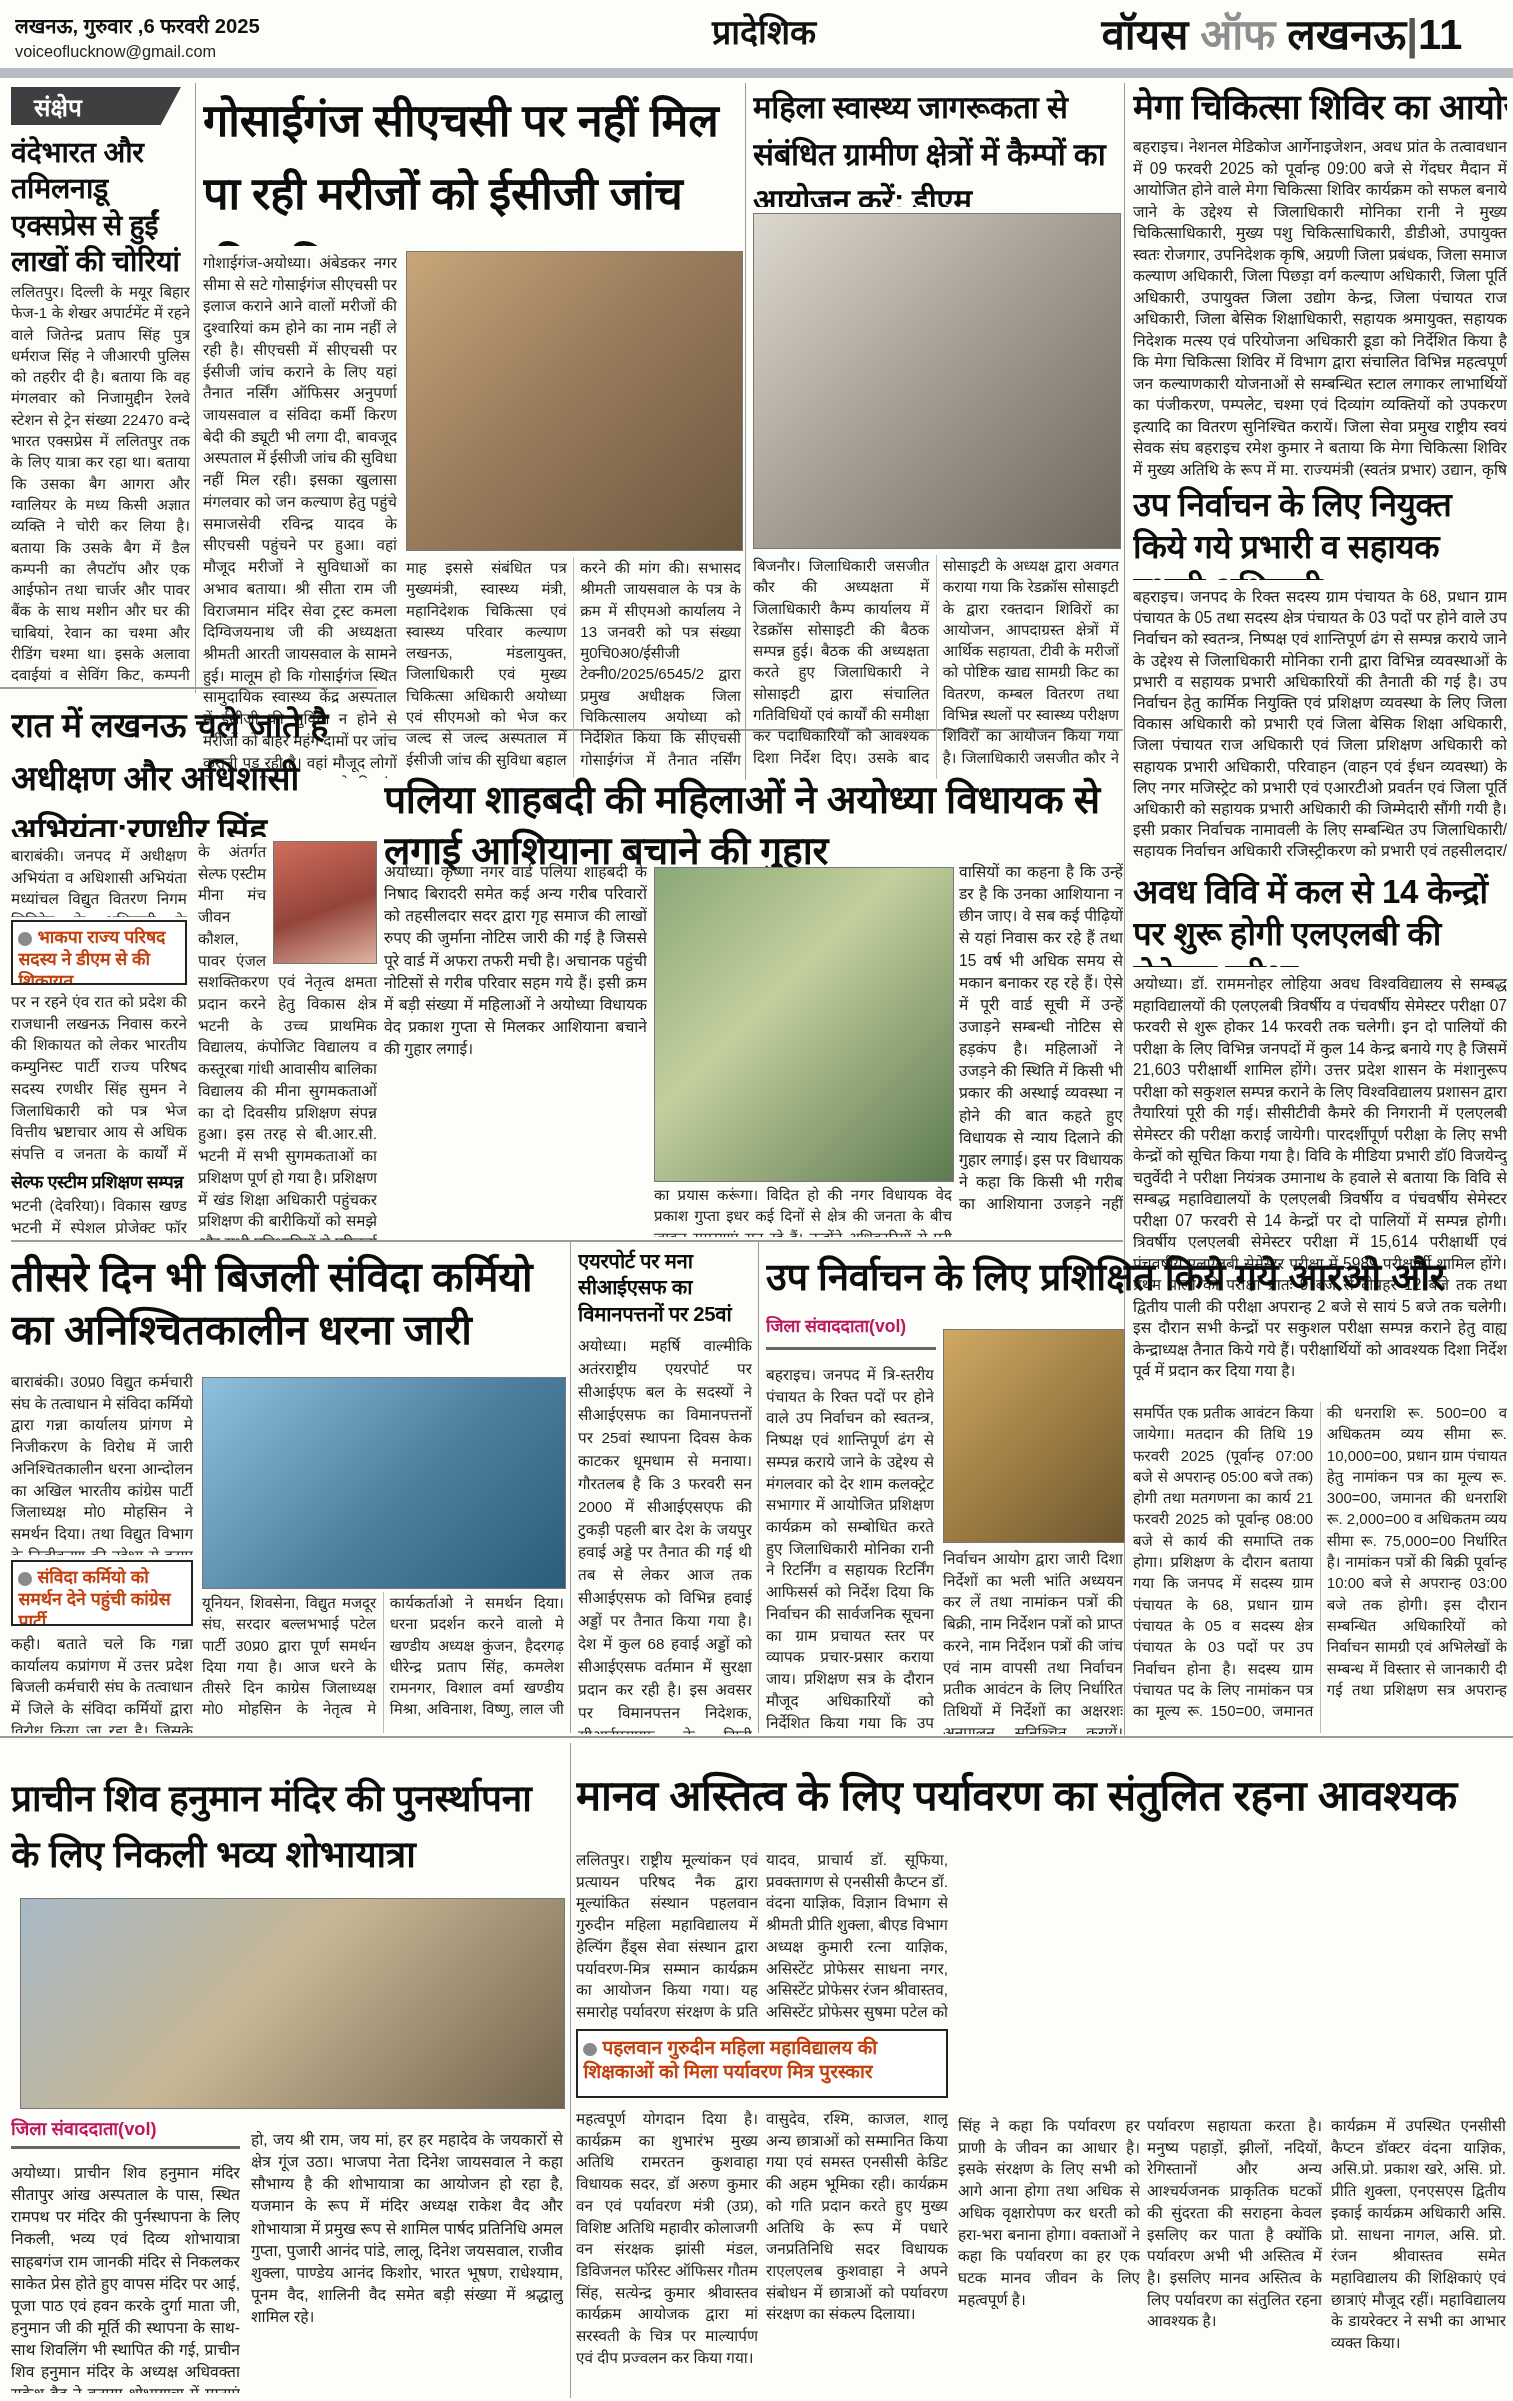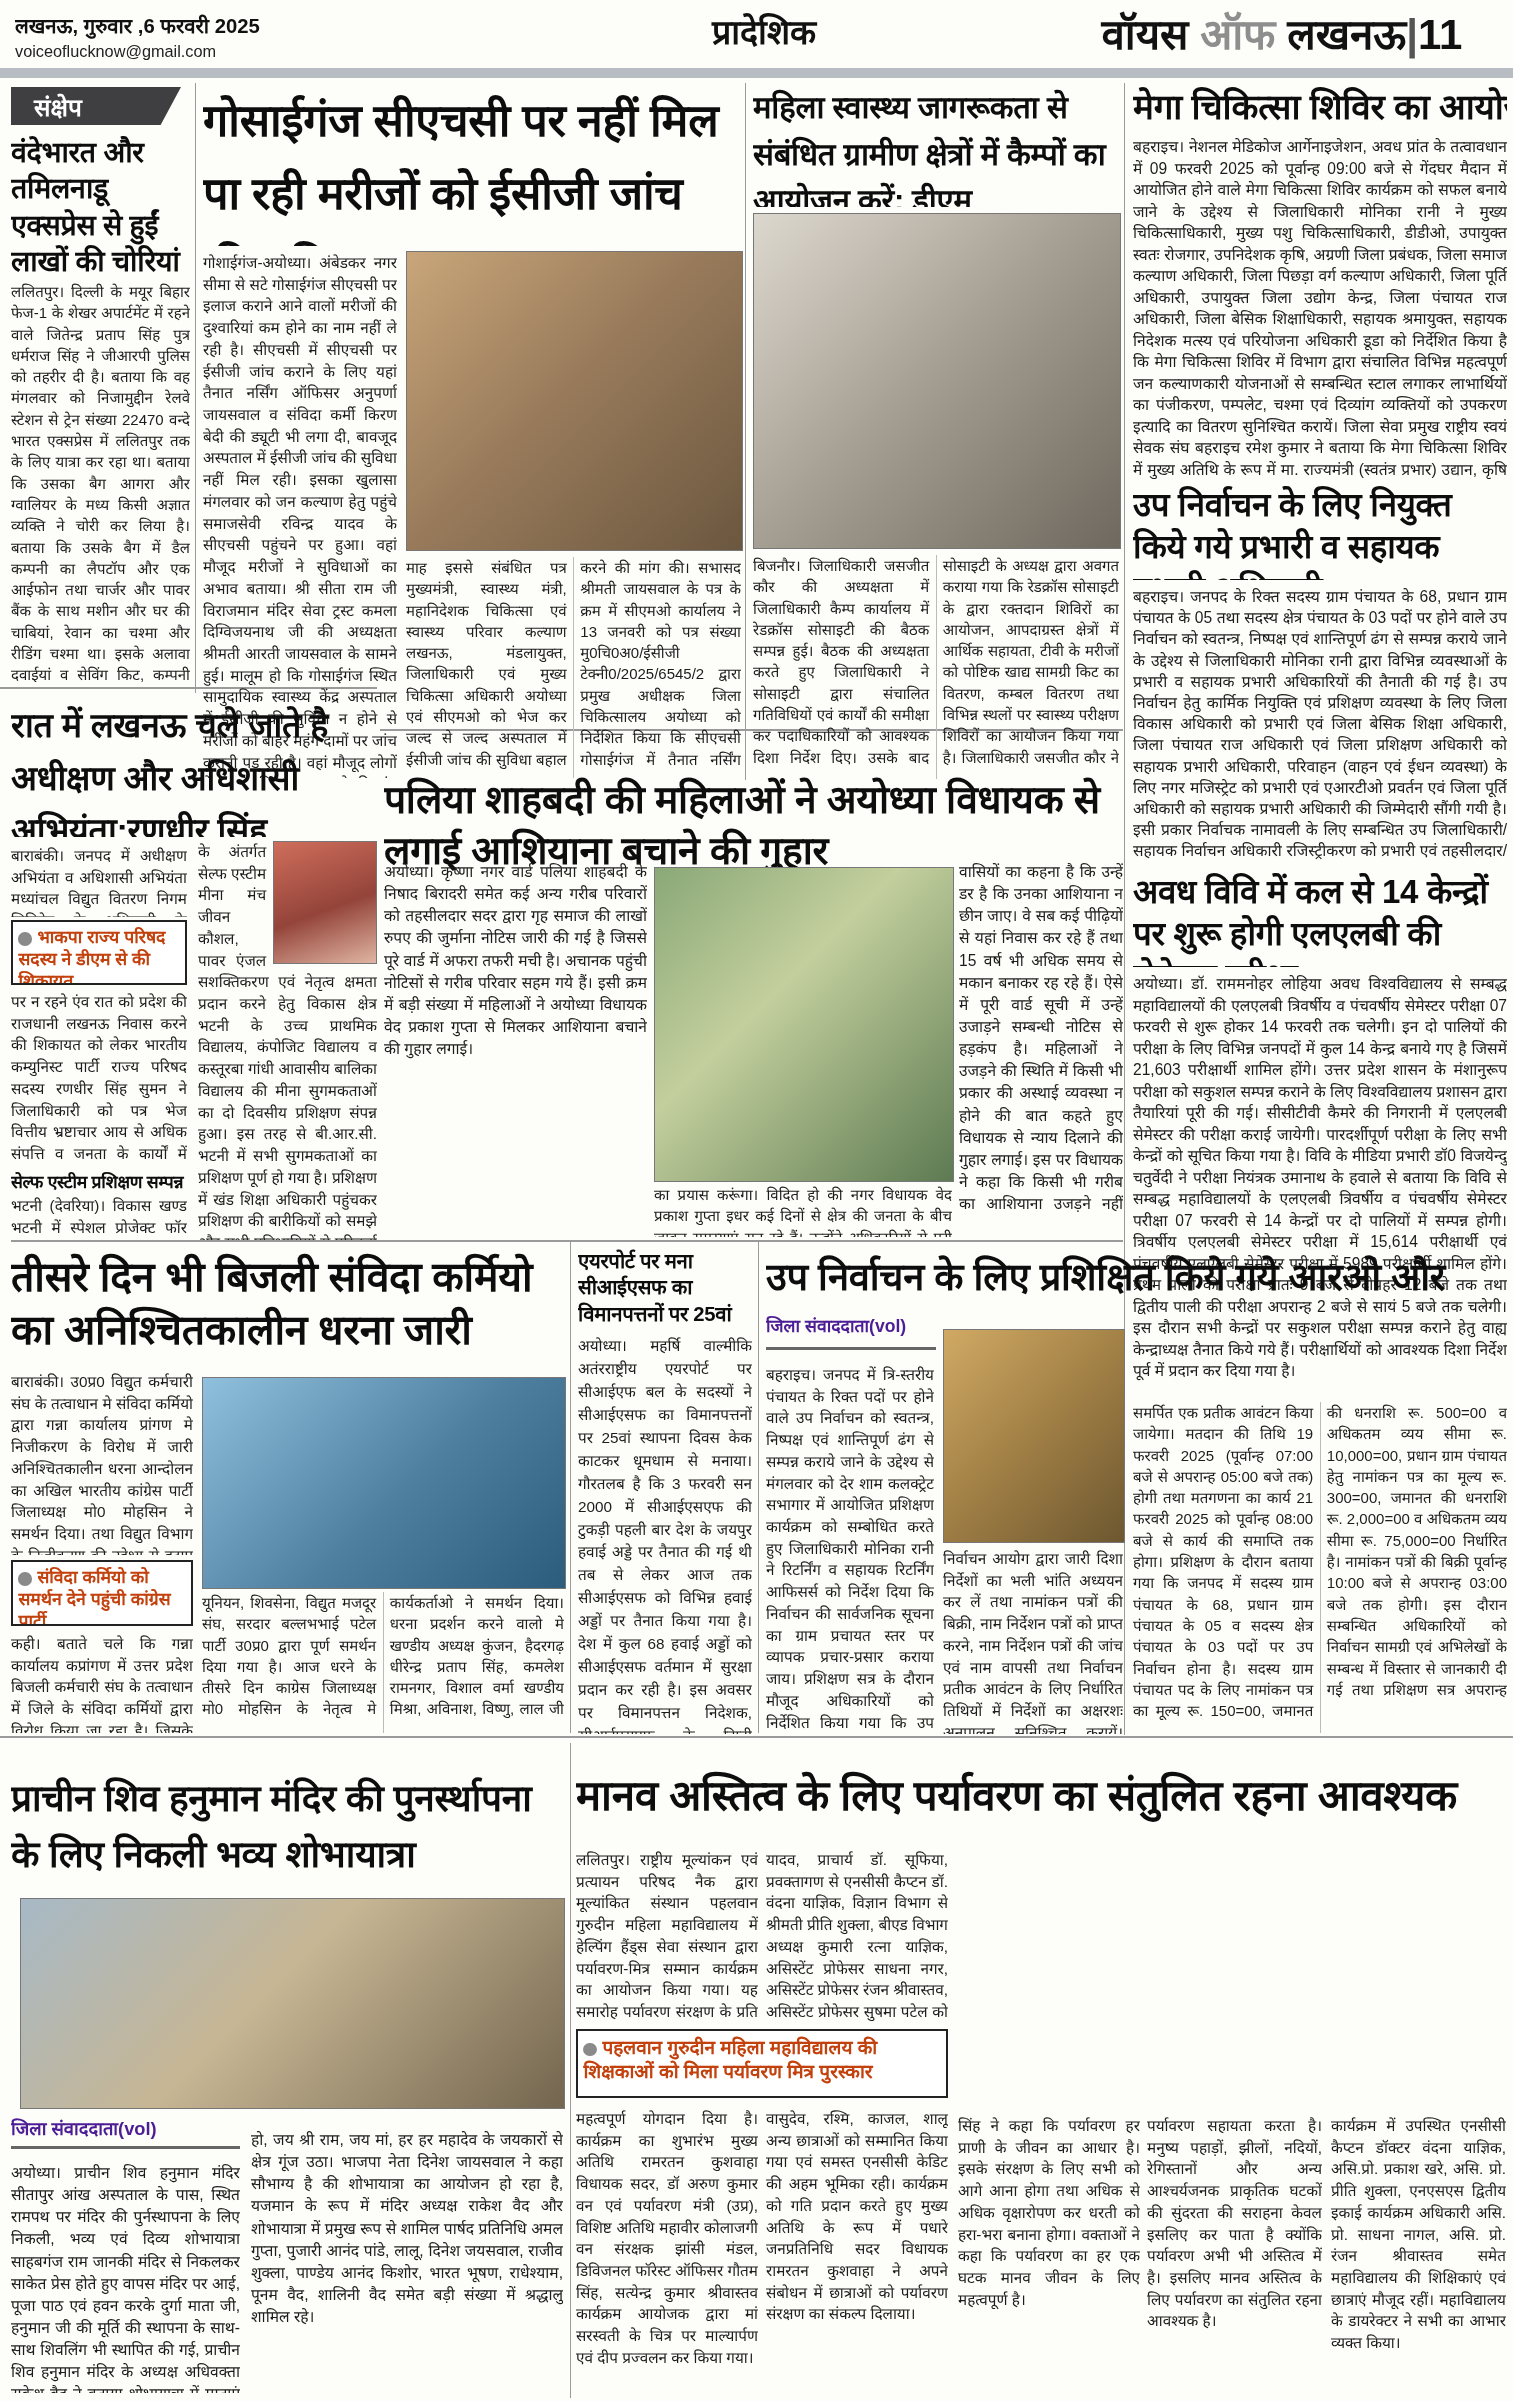--- a/index.html
+++ b/index.html
@@ -7,21 +7,21 @@
         font-family:"Liberation Sans","DejaVu Sans",sans-serif;color:#111;overflow:hidden;}
   .abs{position:absolute;box-sizing:border-box;overflow:hidden;}
   .hl{font-weight:bold;color:#0d0d0d;line-height:1.28;letter-spacing:-0.3px;}
   .body-txt{text-align:justify;color:#1c1c1c;line-height:1.42;}
   .vrule{position:absolute;width:1.4px;background:#9a9a9a;}
   .hrule{position:absolute;height:2px;background:#9a9a9a;}
   .grayband{position:absolute;background:#b7bdc3;}
   .photo{position:absolute;border:0.7px solid #777;}
   .boxsub{border:2px solid #222;padding:5.4px 6.8px 5.4px 5.4px;font-weight:bold;line-height:1.25;color:#c2410c;background:#fff;}
   .dot{display:inline-block;width:13.6px;height:13.6px;border-radius:50%;background:#8a8a8a;margin-right:5.4px;vertical-align:middle;}
-  .byline{font-weight:bold;color:#4c1d95;}
+  .byline{font-weight:bold;color:#be185d;}
   .byrule{position:absolute;height:3.4px;background:#666;}
   .cols2{column-count:2;column-gap:13.6px;column-rule:0.7px solid #bbb;}
   .banner{position:absolute;top:4.1px;left:40%;right:2%;background:#7a1f1f;color:#f5d86a;font-weight:bold;
           font-size:17.6px;padding:2.7px 5.4px;letter-spacing:1.4px;white-space:nowrap;overflow:hidden;}
   .label-box{background:#3f3f42;color:#fff;font-weight:bold;display:flex;align-items:center;padding-left:23px;
              clip-path:polygon(0 0,100% 0,88% 100%,0 100%);}
 </style>
 </head>
 <body>
 
@@ -123,19 +123,19 @@
   <div class="abs hl" style="left:576px;top:1769px;width:930px;height:61px;font-size:42px;white-space:nowrap;">मानव अस्तित्व के लिए पर्यावरण का संतुलित रहना आवश्यक</div>
   <div class="abs body-txt" style="left:576px;top:1849px;width:182px;height:175px;font-size:15.3px;">ललितपुर। राष्ट्रीय मूल्यांकन एवं प्रत्यायन परिषद नैक द्वारा मूल्यांकित संस्थान पहलवान गुरुदीन महिला महाविद्यालय में हेल्पिंग हैंड्स सेवा संस्थान द्वारा पर्यावरण-मित्र सम्मान कार्यक्रम का आयोजन किया गया। यह समारोह पर्यावरण संरक्षण के प्रति जन जागरूकता बढ़ाने और उन व्यक्तियों की सराहना करने के लिए आयोजित किया गया जिन्होंने इस दिशा में</div>
   <div class="abs body-txt" style="left:766px;top:1849px;width:182px;height:175px;font-size:15.3px;">यादव, प्राचार्य डॉ. सूफिया, प्रवक्तागण से एनसीसी कैप्टन डॉ. वंदना याज्ञिक, विज्ञान विभाग से श्रीमती प्रीति शुक्ला, बीएड विभाग अध्यक्ष कुमारी रत्ना याज्ञिक, असिस्टेंट प्रोफेसर साधना नगर, असिस्टेंट प्रोफेसर रंजन श्रीवास्तव, असिस्टेंट प्रोफेसर सुषमा पटेल को पर्यावरण मित्र सम्मान समारोह की तरफ से सम्मानित किया गया एवं छात्राओं में कीर्ति, मधु</div>
 
 
   <div class="abs boxsub" style="left:576px;top:2029px;width:372px;height:69px;font-size:19px;">
     <span class="dot"></span><span>पहलवान गुरुदीन महिला महाविद्यालय की शिक्षकाओं को मिला पर्यावरण मित्र पुरस्कार</span>
   </div>
 
   <div class="abs body-txt" style="left:576px;top:2108px;width:182px;height:288px;font-size:15.3px;">महत्वपूर्ण योगदान दिया है। कार्यक्रम का शुभारंभ मुख्य अतिथि रामरतन कुशवाहा विधायक सदर, डॉ अरुण कुमार वन एवं पर्यावरण मंत्री (उप्र), विशिष्ट अतिथि महावीर कोलाजगी वन संरक्षक झांसी मंडल, डिविजनल फॉरेस्ट ऑफिसर गौतम सिंह, सत्येन्द्र कुमार श्रीवास्तव कार्यक्रम आयोजक द्वारा मां सरस्वती के चित्र पर माल्यार्पण एवं दीप प्रज्वलन कर किया गया।</div>
-  <div class="abs body-txt" style="left:766px;top:2108px;width:182px;height:288px;font-size:15.3px;">वासुदेव, रश्मि, काजल, शालू अन्य छात्राओं को सम्मानित किया गया एवं समस्त एनसीसी केडिट की अहम भूमिका रही। कार्यक्रम को गति प्रदान करते हुए मुख्य अतिथि के रूप में पधारे जनप्रतिनिधि सदर विधायक रामरतन कुशवाहा ने अपने संबोधन में छात्राओं को पर्यावरण संरक्षण का संकल्प दिलाया।</div>
+  <div class="abs body-txt" style="left:766px;top:2108px;width:182px;height:288px;font-size:15.3px;">वासुदेव, रश्मि, काजल, शालू अन्य छात्राओं को सम्मानित किया गया एवं समस्त एनसीसी केडिट की अहम भूमिका रही। कार्यक्रम को गति प्रदान करते हुए मुख्य अतिथि के रूप में पधारे जनप्रतिनिधि सदर विधायक राएलएलब कुशवाहा ने अपने संबोधन में छात्राओं को पर्यावरण संरक्षण का संकल्प दिलाया।</div>
   <div class="abs body-txt" style="left:958px;top:2115px;width:182px;height:281px;font-size:15.3px;">सिंह ने कहा कि पर्यावरण हर प्राणी के जीवन का आधार है। इसके संरक्षण के लिए सभी को आगे आना होगा तथा अधिक से अधिक वृक्षारोपण कर धरती को हरा-भरा बनाना होगा। वक्ताओं ने कहा कि पर्यावरण का हर एक घटक मानव जीवन के लिए महत्वपूर्ण है।</div>
   <div class="abs body-txt" style="left:1147px;top:2115px;width:175px;height:281px;font-size:15.3px;">पर्यावरण सहायता करता है। मनुष्य पहाड़ों, झीलों, नदियों, रेगिस्तानों और अन्य आश्चर्यजनक प्राकृतिक घटकों की सुंदरता की सराहना केवल इसलिए कर पाता है क्योंकि पर्यावरण अभी भी अस्तित्व में है। इसलिए मानव अस्तित्व के लिए पर्यावरण का संतुलित रहना आवश्यक है।</div>
   <div class="abs body-txt" style="left:1331px;top:2115px;width:175px;height:281px;font-size:15.3px;">कार्यक्रम में उपस्थित एनसीसी कैप्टन डॉक्टर वंदना याज्ञिक, असि.प्रो. प्रकाश खरे, असि. प्रो. प्रीति शुक्ला, एनएसएस द्वितीय इकाई कार्यक्रम अधिकारी असि. प्रो. साधना नागल, असि. प्रो. रंजन श्रीवास्तव समेत महाविद्यालय की शिक्षिकाएं एवं छात्राएं मौजूद रहीं। महाविद्यालय के डायरेक्टर ने सभी का आभार व्यक्त किया।</div>
 
 </div>
 
 
 </body></html>

